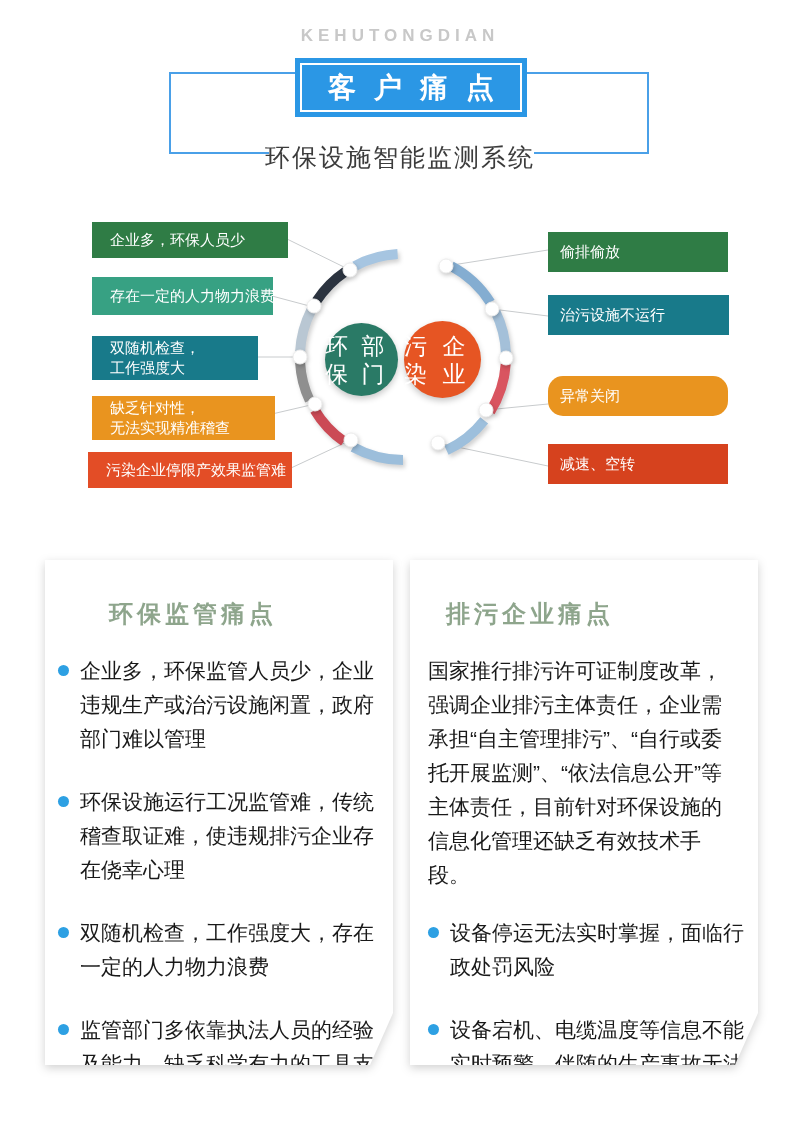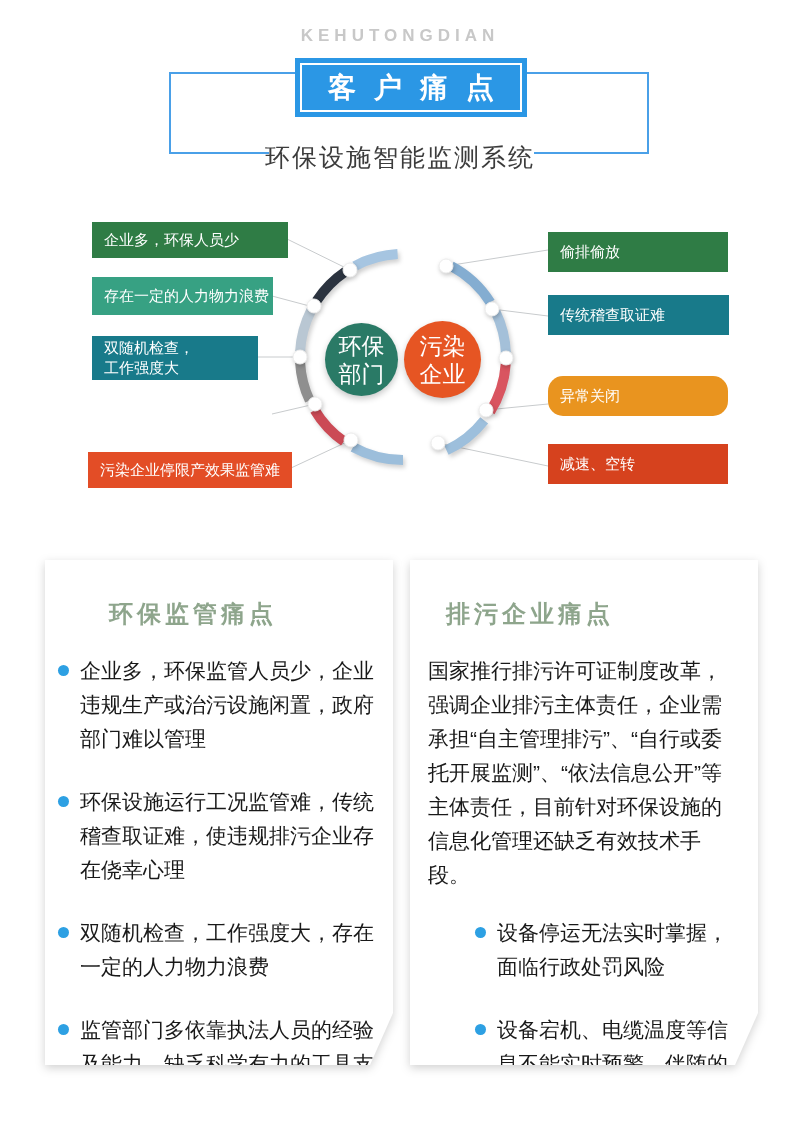--- a/index.html
+++ b/index.html
@@ -15,24 +15,24 @@
                     display:flex;align-items:center;justify-content:center;}
   .title-box .txt{color:#fff;font-size:28px;font-weight:bold;letter-spacing:18px;margin-right:-18px;}
   .subtitle{position:absolute;top:141px;left:0;width:800px;text-align:center;
             font-size:25px;letter-spacing:2px;color:#3c3c3c;}
 
   
   .diagram-svg{position:absolute;left:0;top:0;width:800px;height:1140px;pointer-events:none;}
   .arcs{filter:drop-shadow(2px 3px 2px rgba(0,0,0,0.18));}
   .dots{filter:drop-shadow(1px 2px 2px rgba(0,0,0,0.22));}
   .dlabel{position:absolute;color:#fff;font-size:15px;display:flex;flex-direction:column;
-          justify-content:center;box-sizing:border-box;padding-left:12px;line-height:20px;}
+          justify-content:center;box-sizing:border-box;padding-left:18px;line-height:20px;}
   .dlabel span{display:block;white-space:nowrap;}
   .rlabel{padding-left:12px;}
-  .ccircle{position:absolute;border-radius:50%;color:#fff;display:flex;flex-direction:column;
+  .ccircle{position:absolute;border-radius:50%;color:#fff;display:flex;flex-direction:row;
            align-items:center;justify-content:center;font-size:23px;line-height:28px;
            box-shadow:0 3px 6px rgba(0,0,0,0.22);}
 
   
   .card-wrap{position:absolute;top:560px;width:348px;height:505px;
              filter:drop-shadow(0 3px 5px rgba(0,0,0,0.18));}
   .card{width:100%;height:100%;background:#fff;box-sizing:border-box;
         clip-path:polygon(0 0,100% 0,100% calc(100% - 52px),calc(100% - 23px) 100%,0 100%);}
   .card-title{font-size:24px;letter-spacing:4px;color:#8ea58c;padding-top:38px;margin:0 0 24px 0;}
   .blist{margin:0;padding:0;list-style:none;}
@@ -116,29 +116,33 @@
   <div class="dlabel" style="left: 92px; top: 222px; width: 196px; height: 36px; background: rgb(47, 124, 69);">
     <span>企业多，环保人员少</span>
   </div>
   <div class="dlabel" style="left: 92px; top: 277px; width: 181px; height: 38px; background: rgb(55, 161, 131);">
     <span>存在一定的人力物力浪费</span>
   </div>
   <div class="dlabel" style="left: 92px; top: 336px; width: 166px; height: 44px; background: rgb(24, 122, 138);">
     <span>双随机检查，</span>
     <span>工作强度大</span>
   </div>
+  <div class="dlabel" style="left: 92px; top: 396px; width: 183px; height: 44px; background: rgb(233, 148, 31);">
+    <span>缺乏针对性，</span>
+    <span>无法实现精准稽查</span>
+  </div>
   <div class="dlabel" style="left: 88px; top: 452px; width: 204px; height: 36px; background: rgb(227, 77, 38);">
     <span>污染企业停限产效果监管难</span>
   </div>
 
   <div class="dlabel rlabel" style="left: 548px; top: 232px; width: 180px; height: 40px; background: rgb(47, 124, 69);">
     <span>偷排偷放</span>
   </div>
   <div class="dlabel rlabel" style="left: 548px; top: 295px; width: 181px; height: 40px; background: rgb(24, 122, 138);">
-    <span>传统稽查取证难</span>
+    <span>治污设施不运行</span>
   </div>
   <div class="dlabel rlabel" style="left: 548px; top: 376px; width: 180px; height: 40px; background: rgb(233, 148, 31); border-radius: 15px;">
     <span>异常关闭</span>
   </div>
   <div class="dlabel rlabel" style="left: 548px; top: 444px; width: 180px; height: 40px; background: rgb(214, 66, 30);">
     <span>减速、空转</span>
   </div>
 
   <div class="card-wrap" style="left:45px;">
     <div class="card">
@@ -162,21 +166,21 @@
         </li>
 
       </ul>
     </div>
   </div>
 
   <div class="card-wrap" style="left:410px;">
     <div class="card">
       <h2 class="card-title" style="padding-left:36px;">排污企业痛点</h2>
       <p class="intro">国家推行排污许可证制度改革，强调企业排污主体责任，企业需承担“自主管理排污”、“自行或委托开展监测”、“依法信息公开”等主体责任，目前针对环保设施的信息化管理还缺乏有效技术手段。</p>
-      <ul class="blist" style="padding:0 12px 0 18px;margin-left:47px;">
+      <ul class="blist" style="padding:0 12px 0 18px;">
         <li class="bitem">
           <span class="bdot"></span>
           <span class="btext">设备停运无法实时掌握，面临行政处罚风险</span>
         </li>
         <li class="bitem">
           <span class="bdot"></span>
           <span class="btext">设备宕机、电缆温度等信息不能实时预警，伴随的生产事故无法预判</span>
         </li>
 
       </ul>

